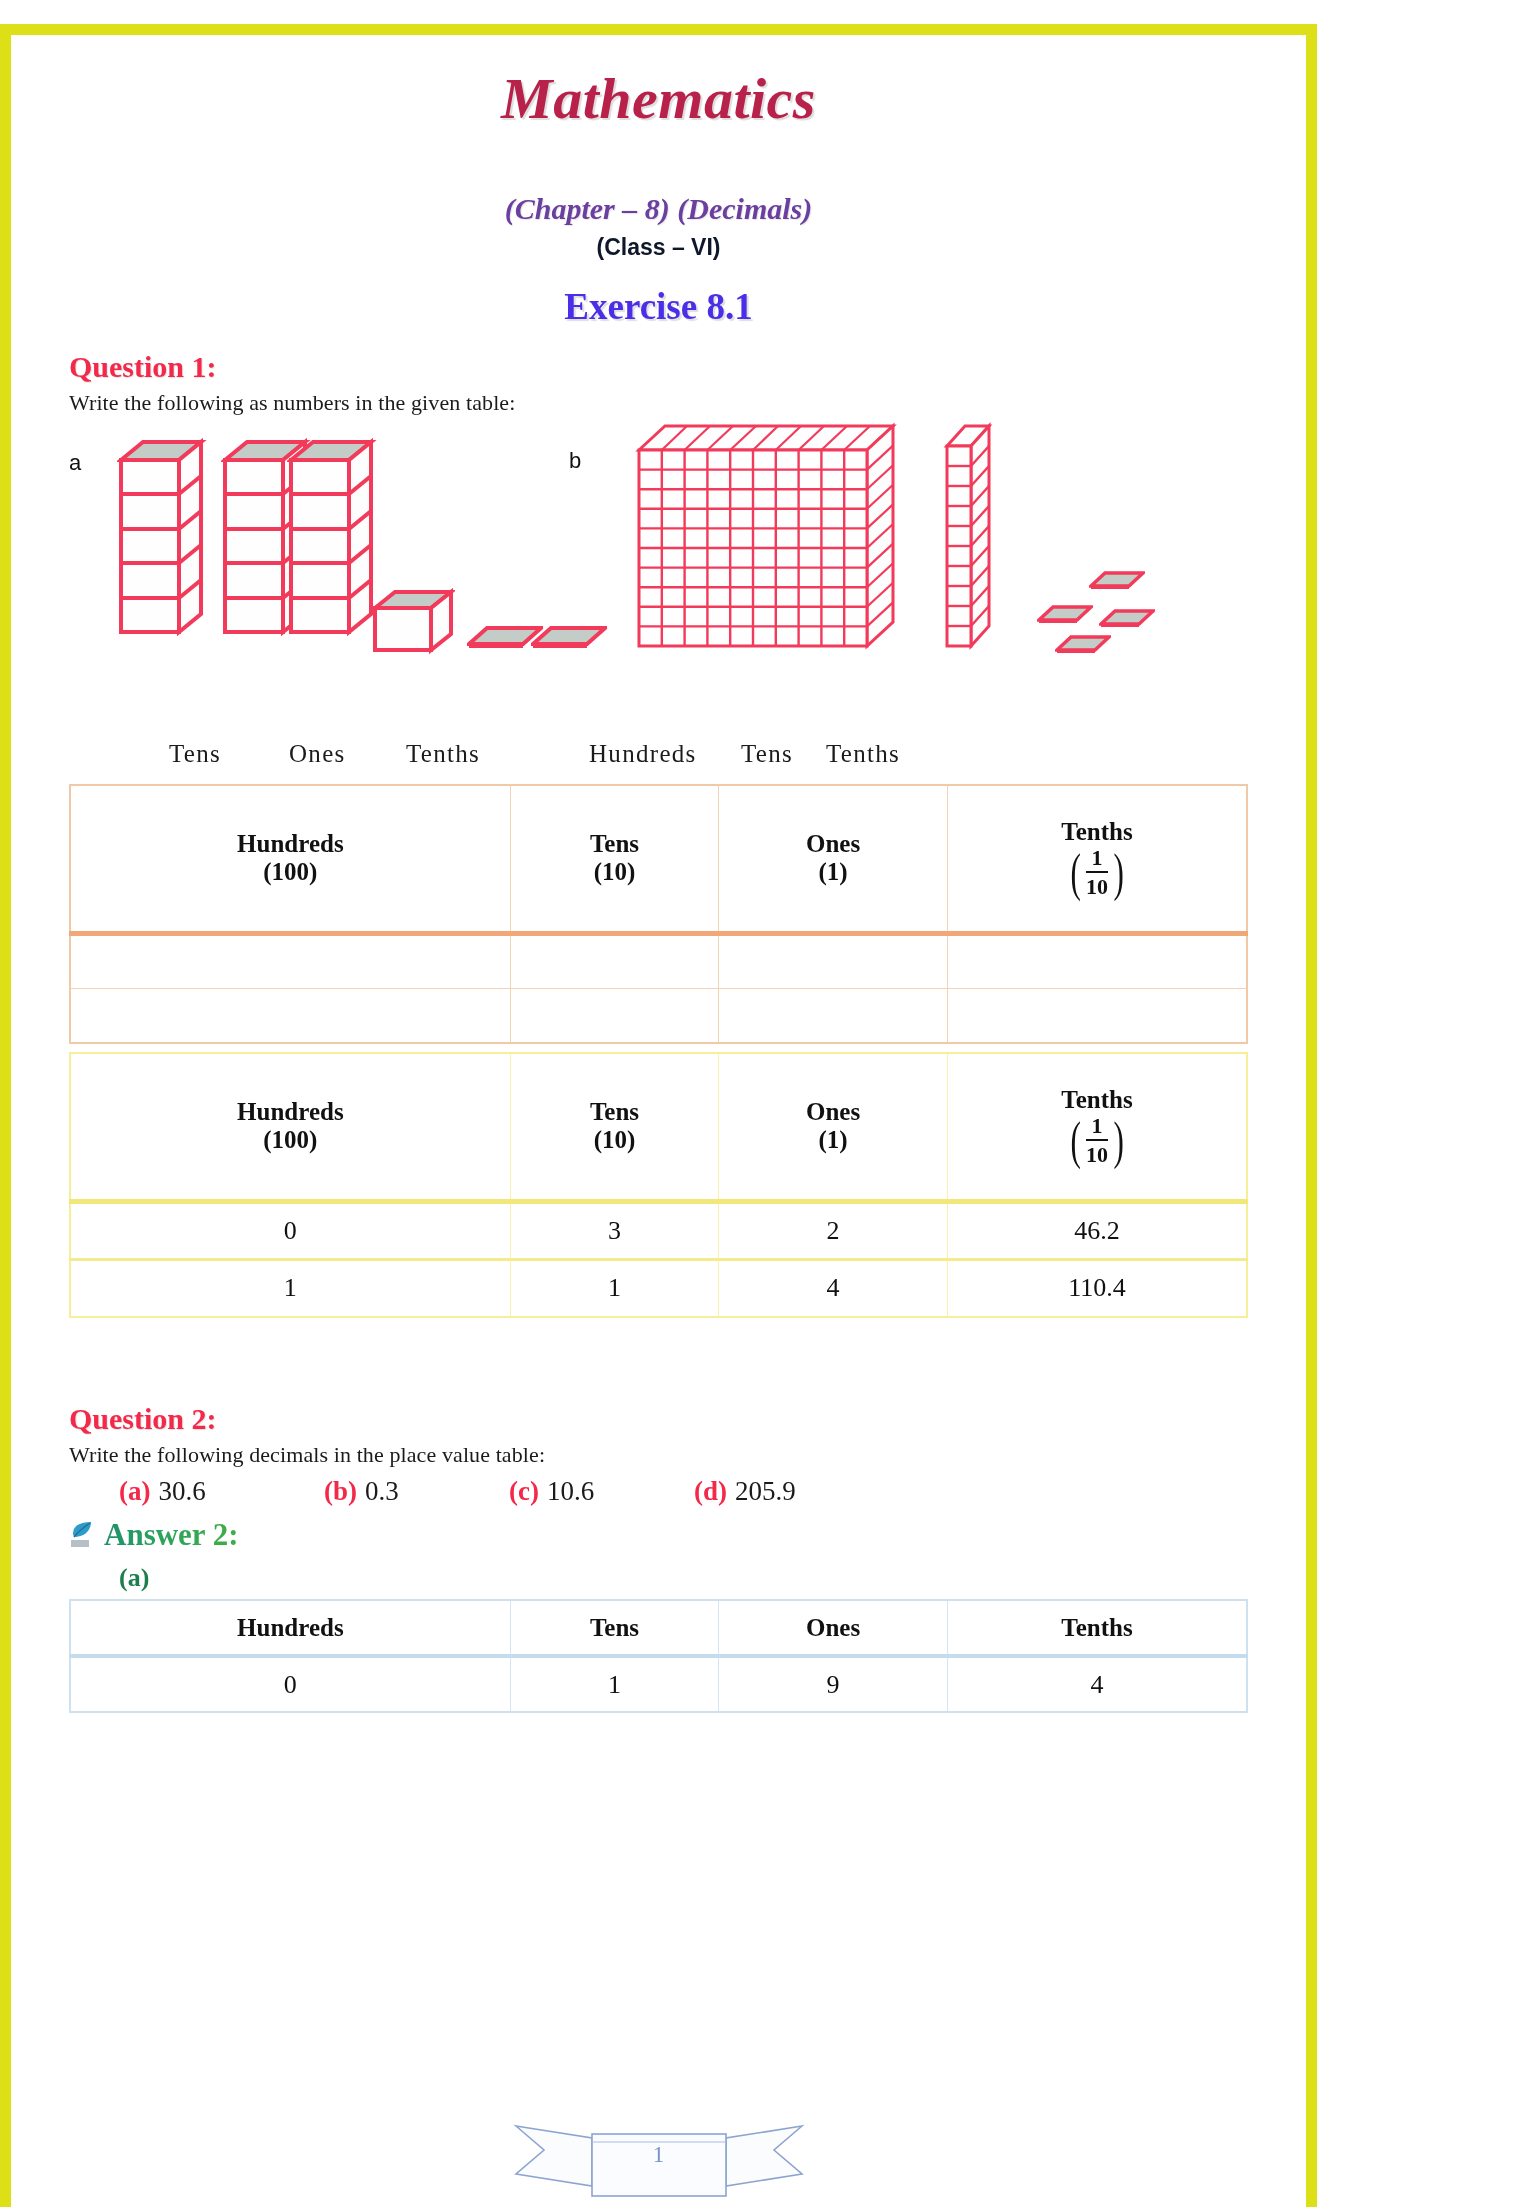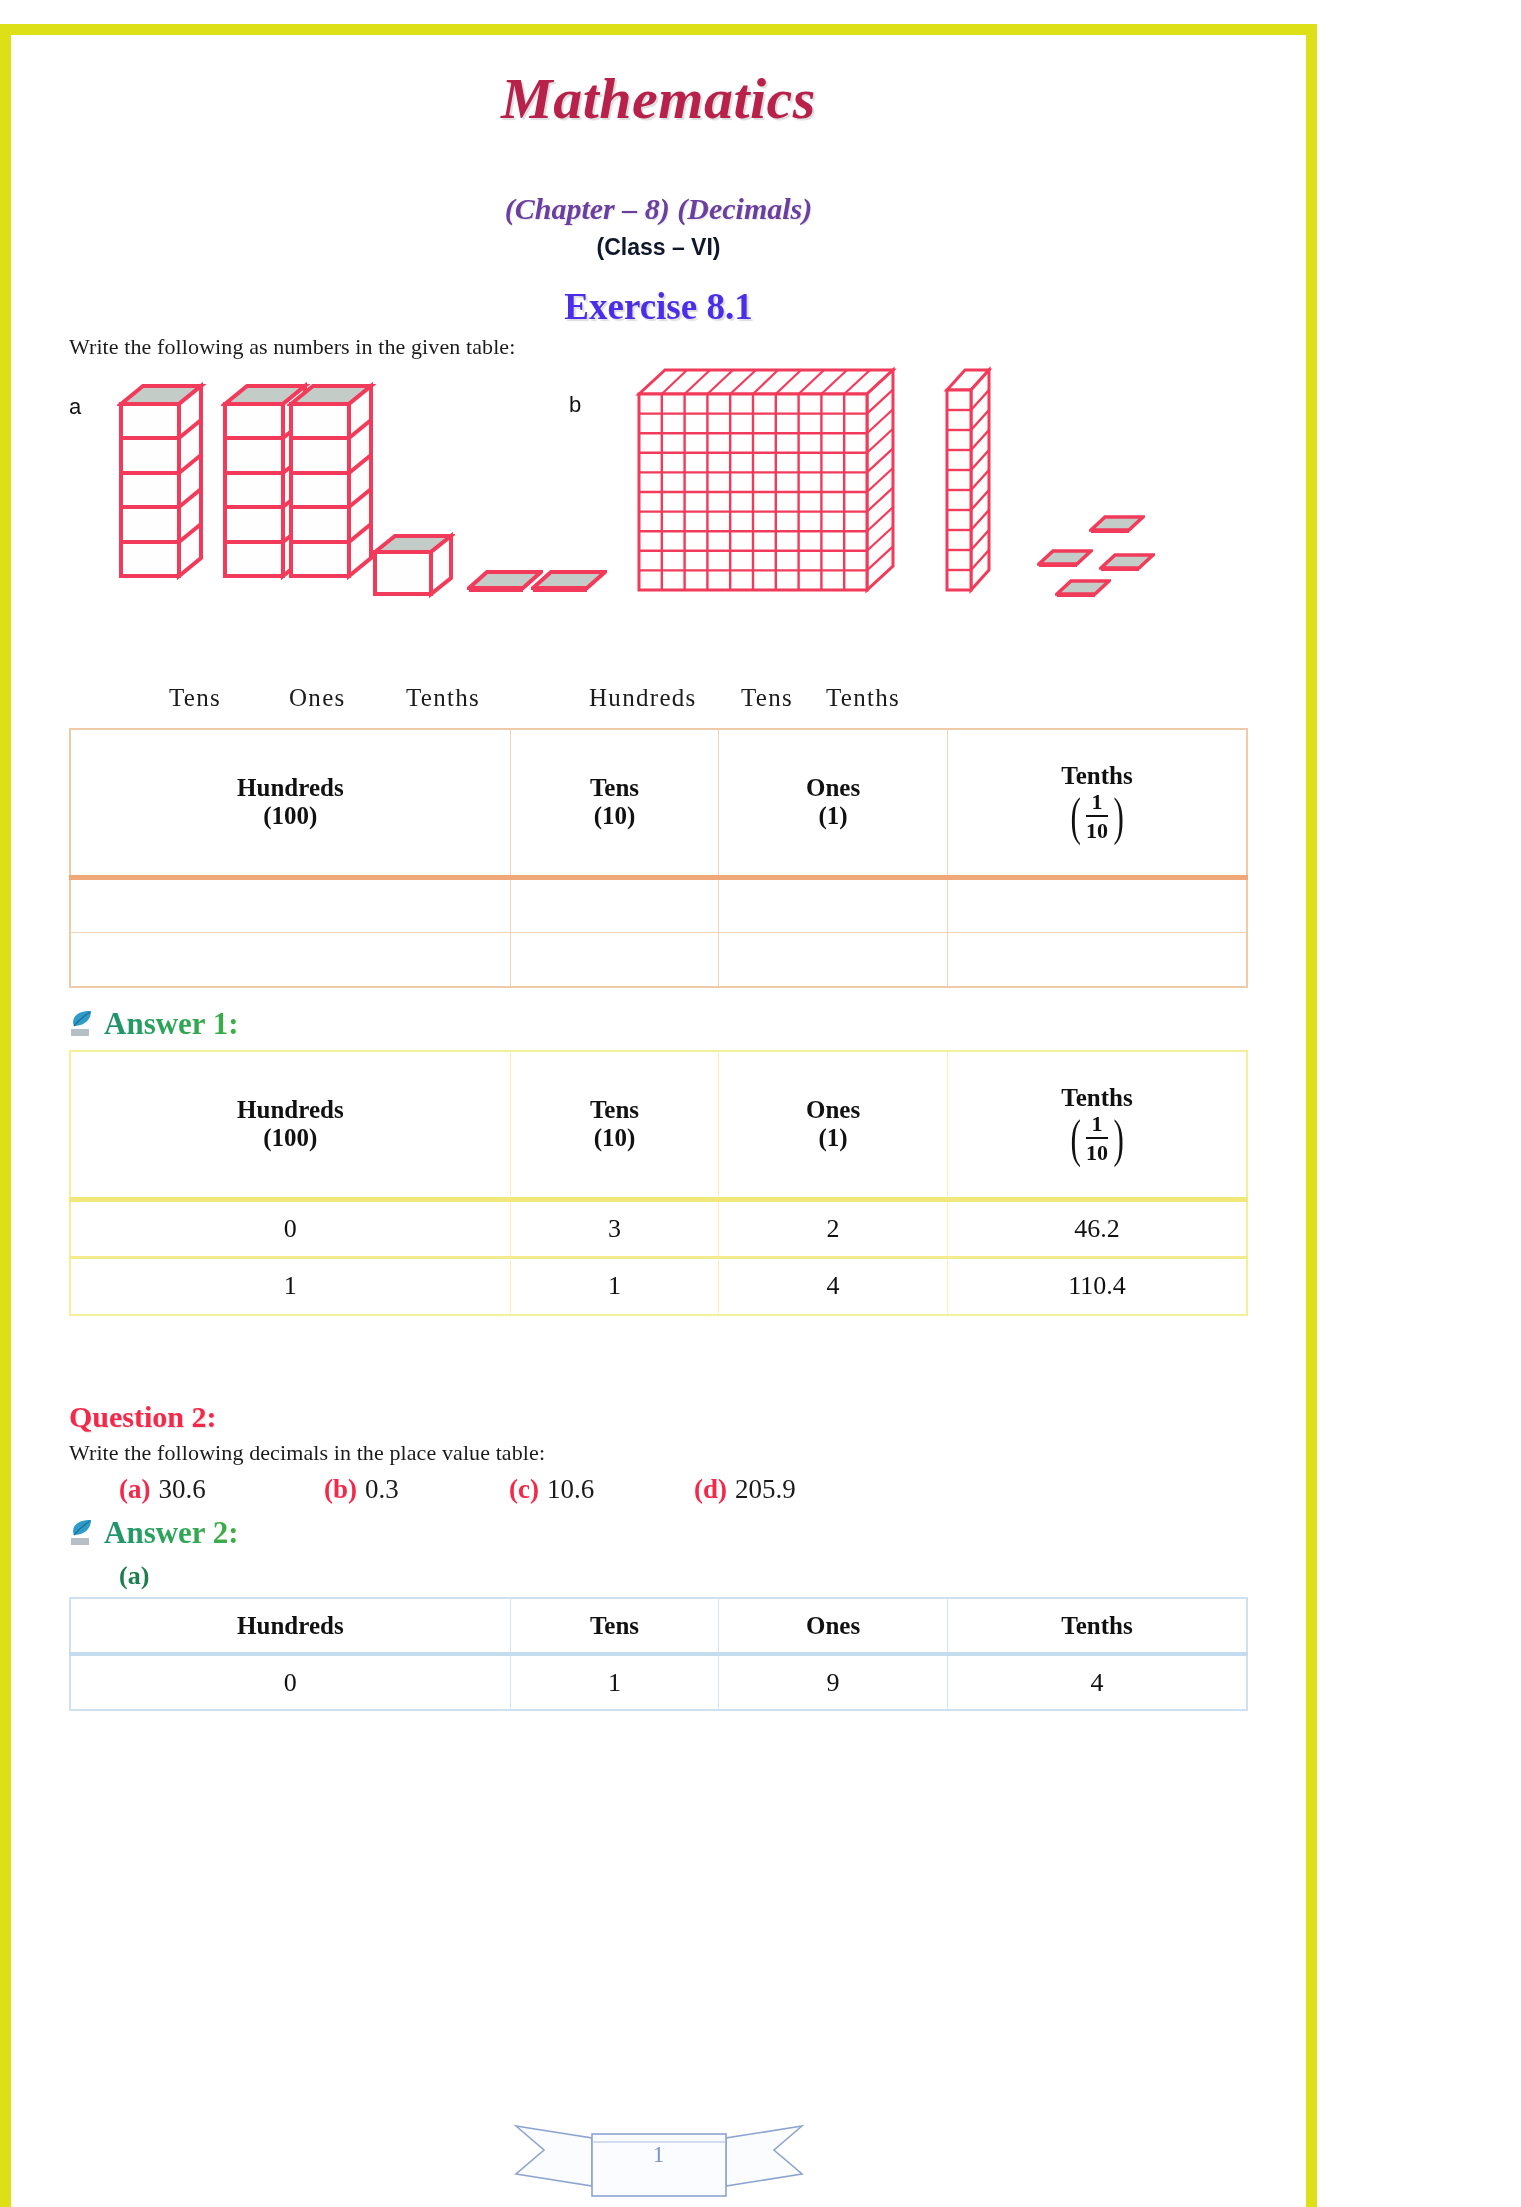--- a/index.html
+++ b/index.html
@@ -175,20 +175,21 @@
 <div class="page">
 <div class="inner">
 
   <div class="doc-title">Mathematics</div>
   <div class="chapter-line">(Chapter – 8) (Decimals)</div>
   <div class="class-line">(Class – VI)</div>
   <div class="exercise-line">Exercise 8.1</div>
 
   <div class="body-wrap">
 
+    <div class="q-head">Question 1:</div>
     <div class="q-text">Write the following as numbers in the given table:</div>
 
     <div class="diagram">
 
       <span class="part-lbl" style="left:0px; top:30px;">a</span>
       <span class="part-lbl" style="left:500px; top:28px;">b</span>
 
       <svg class="rod" style="left:48px; top:18px;" width="90" height="215" viewBox="0 0 90 215">
         <polygon points="4,22 26,4 84,4 62,22" fill="#c3ccc6" stroke="#f23a5a" stroke-width="4"></polygon>
         <polygon points="62,22 84,4 84,176 62,194" fill="#fdfdfd" stroke="#f23a5a" stroke-width="4"></polygon>
@@ -389,28 +390,20 @@
         </tr>
         <tr>
           <td></td>
           <td></td>
           <td></td>
           <td></td>
         </tr>
       </tbody>
     </table>
 
-    <div class="a-head-row">
-      <svg class="leaf-ico" viewBox="0 0 26 30">
-        <path d="M4 14 C4 5, 12 2, 22 2 C22 11, 15 17, 5 17 Z" fill="#2f9bc9"></path>
-        <path d="M5 17 C9 12, 15 7, 21 3" stroke="#1f6f94" stroke-width="1.3" fill="none"></path>
-        <rect x="2" y="20" width="18" height="7" fill="#7a8a96" opacity="0.55"></rect>
-      </svg>
-      <span class="a-head">Answer 1:</span>
-    </div>
 
     <table class="pv tbl-ans1">
       <thead>
         <tr>
           <th>
             <div>Hundreds</div>
             <div class="hdr-sub">(100)</div>
           </th>
           <th>
             <div>Tens</div>

